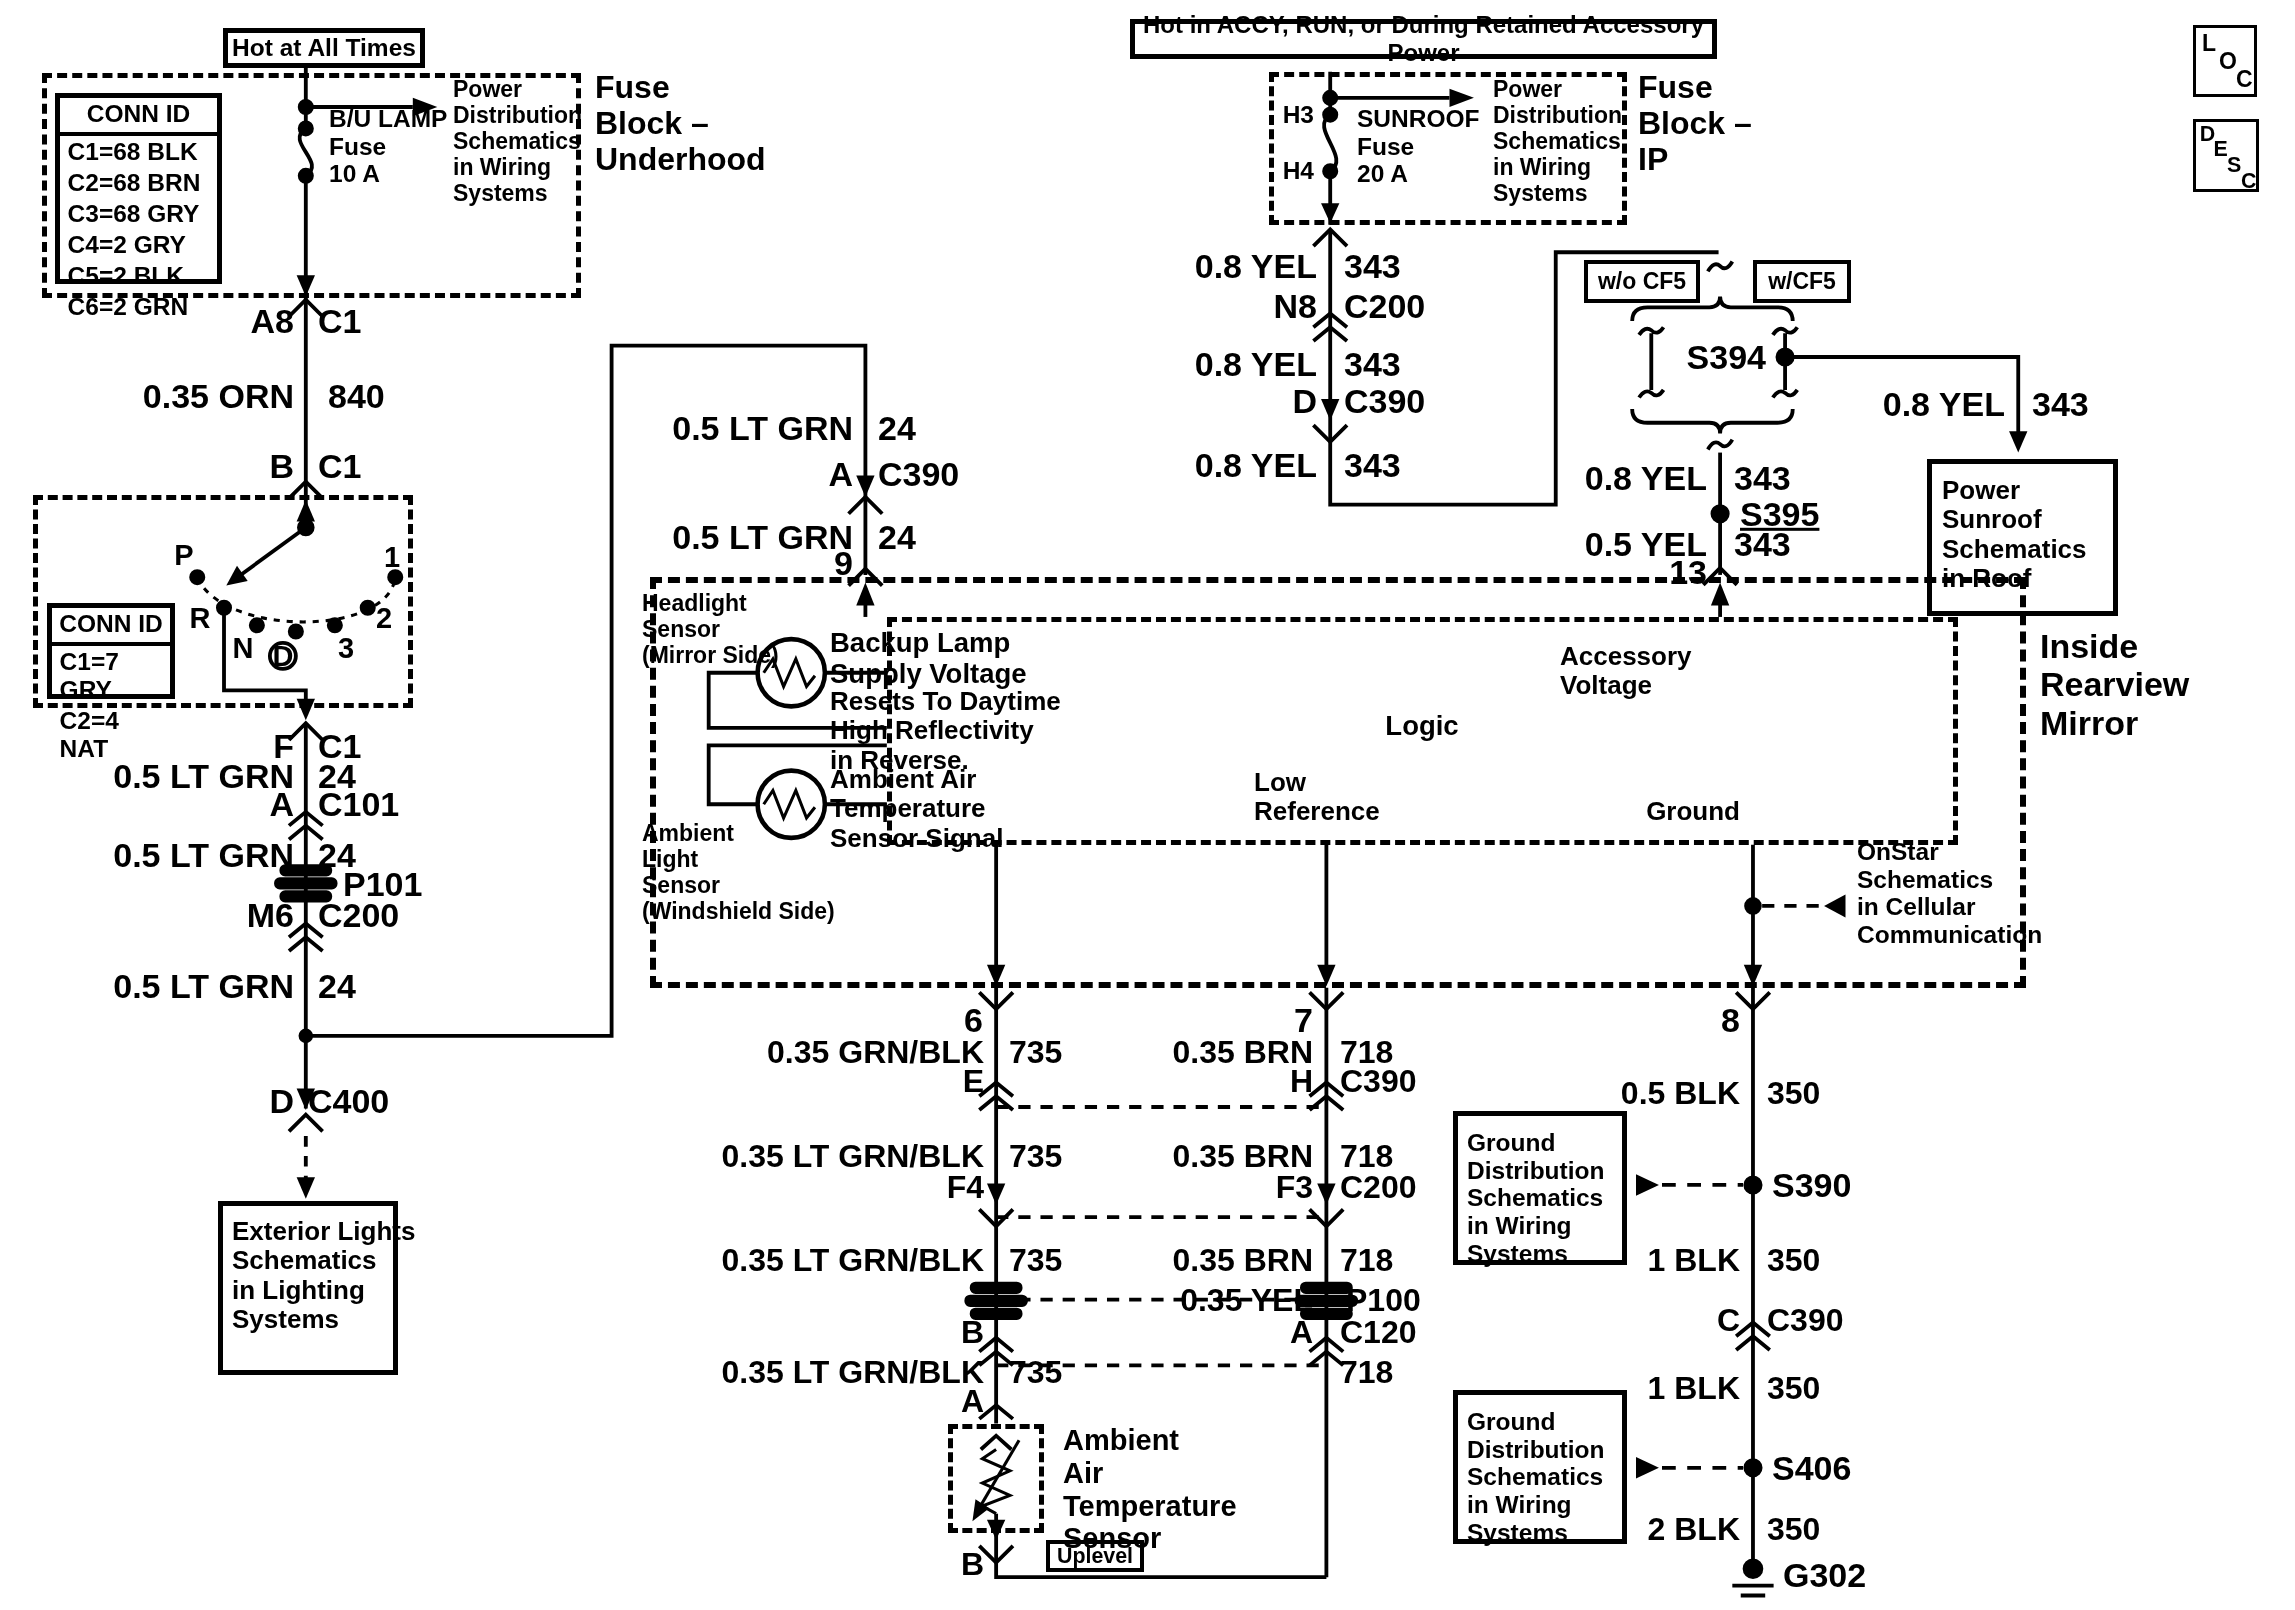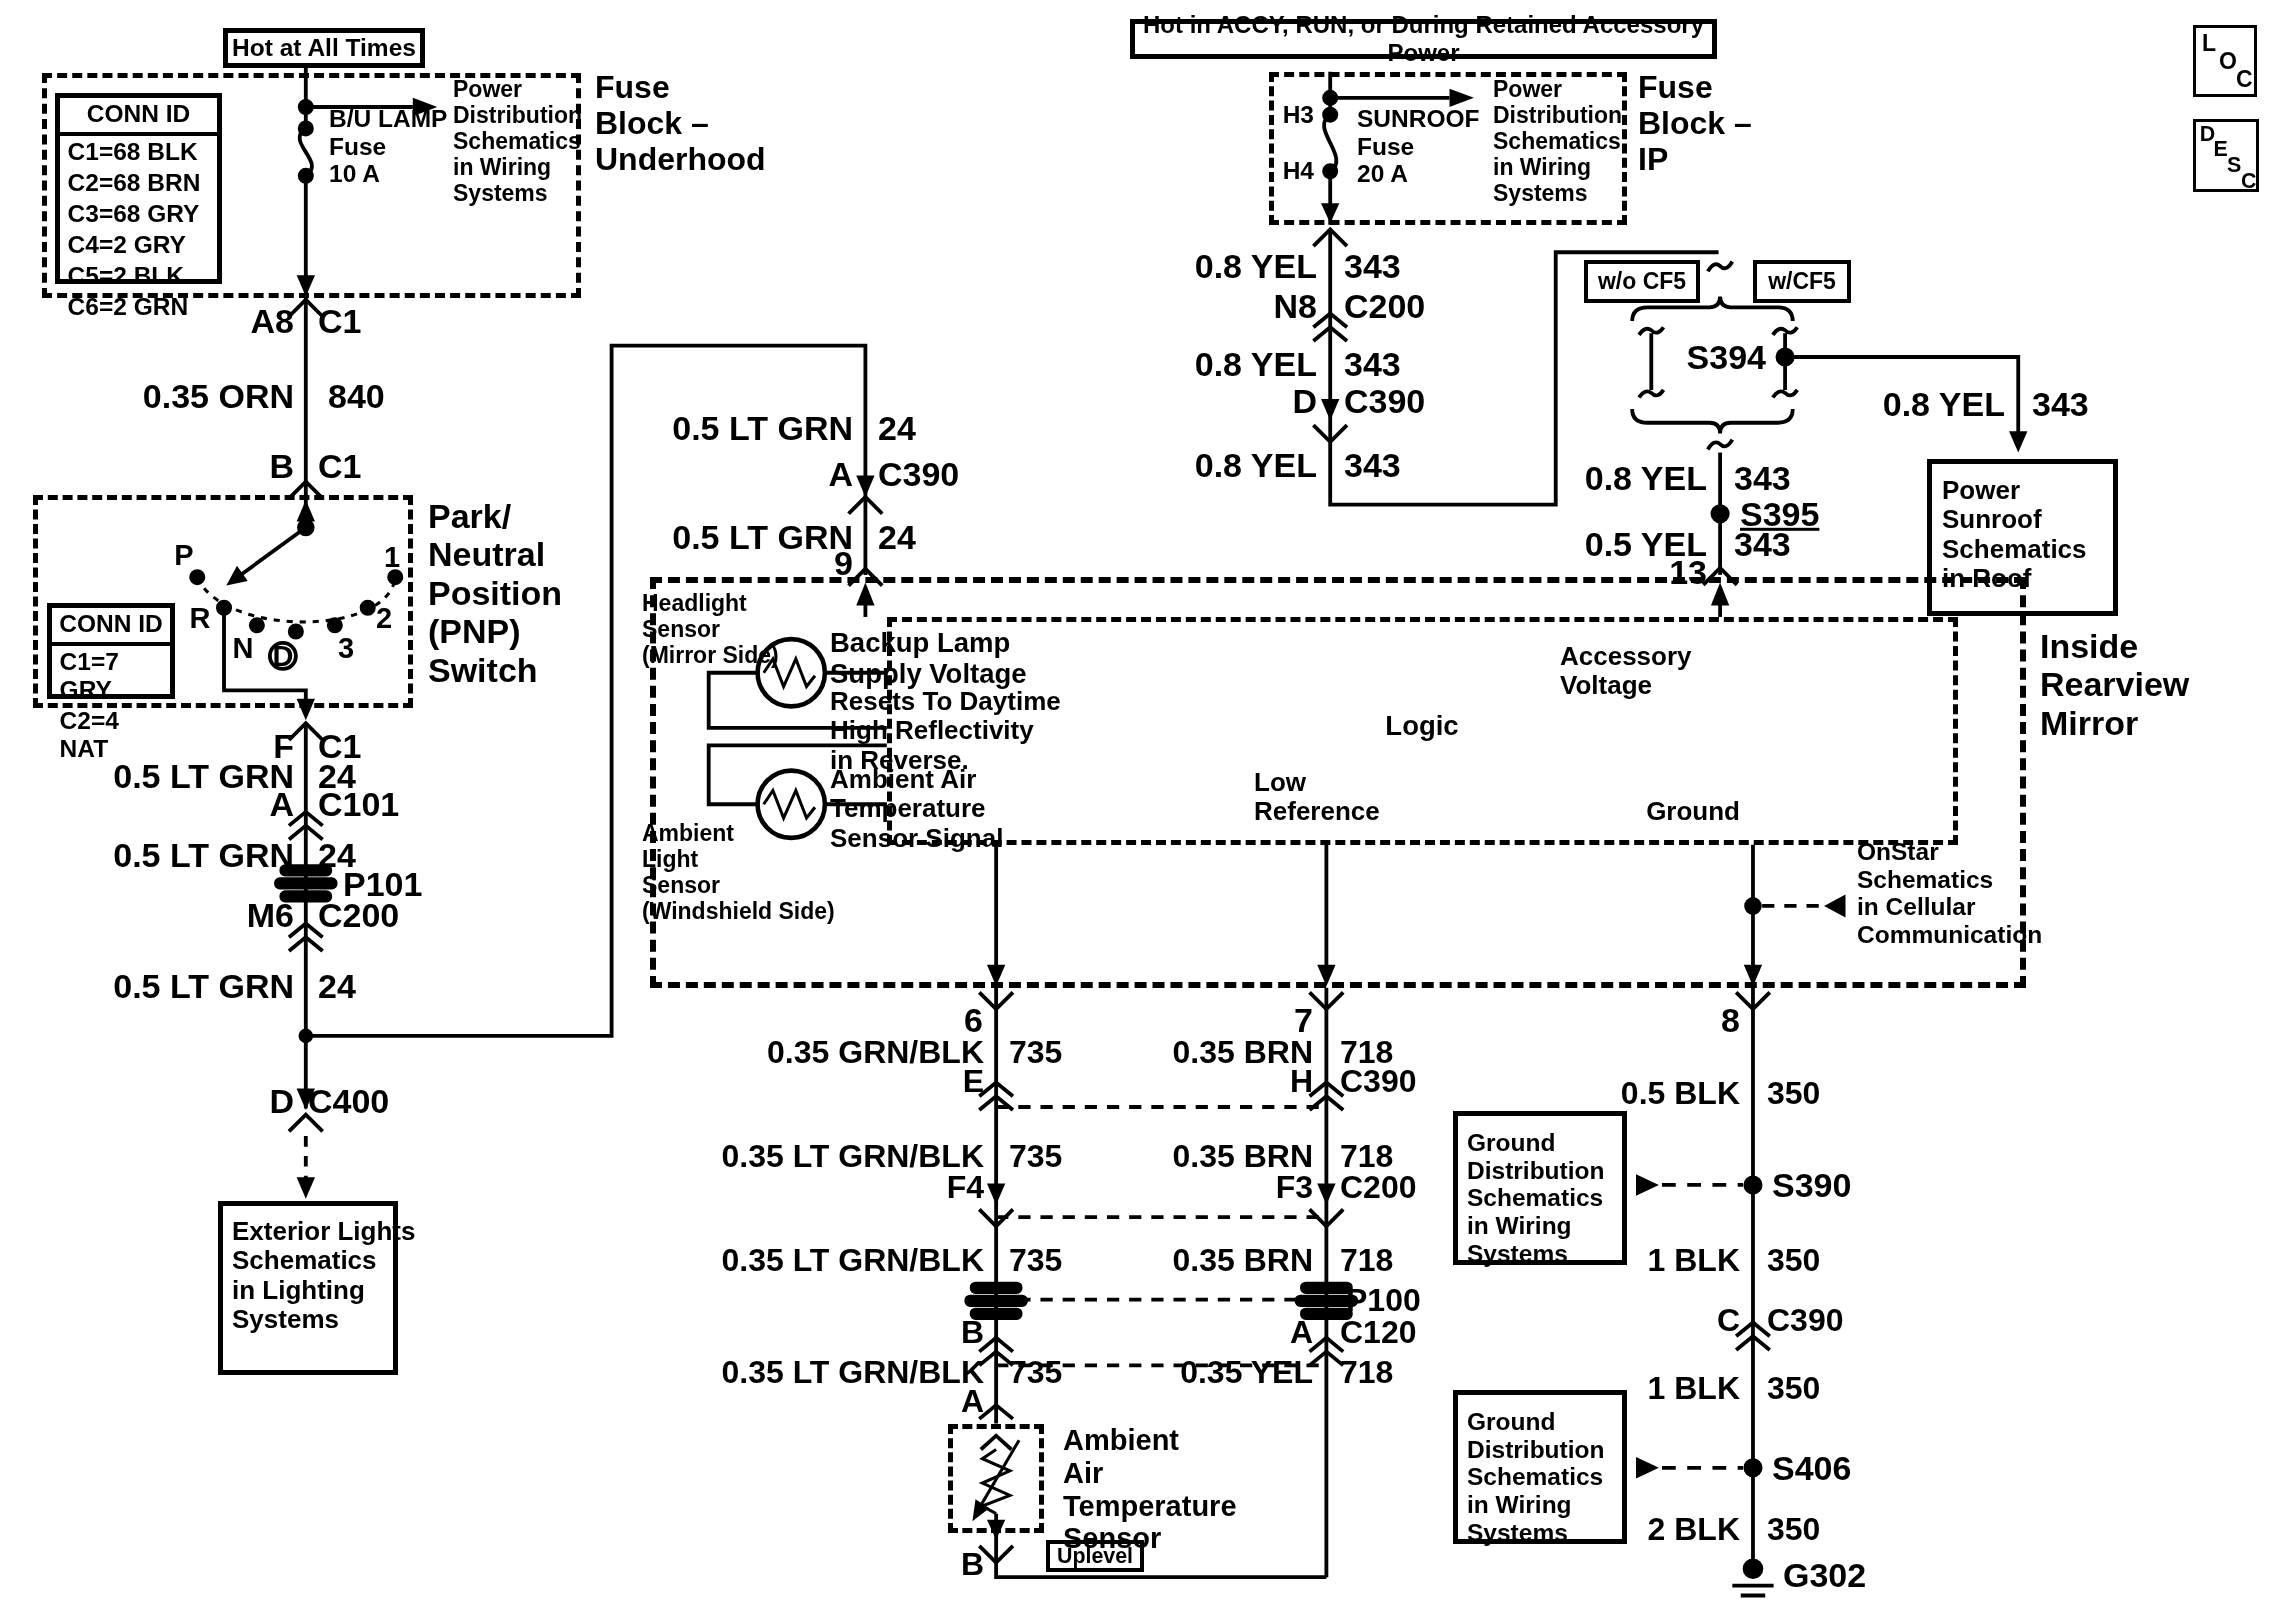--- a/index.html
+++ b/index.html
@@ -286,25 +286,20 @@
 <div class="t la f44" style="left:318px;top:915px;">C200</div>
 <div class="t ra f44" style="left:294px;top:986px;">0.5 LT GRN</div>
 <div class="t la f44" style="left:318px;top:986px;">24</div>
 <div class="t ra f44" style="left:294px;top:1101px;">D</div>
 <div class="t la f44" style="left:308px;top:1101px;">C400</div>
 <div class="t blk f34" style="left:232px;top:1217px;">Exterior Lights
 Schematics
 in Lighting
 Systems</div>
 
-<div class="t blk f44" style="left:428px;top:497px;">Park/
-Neutral
-Position
-(PNP)
-Switch</div>
 <div class="t ct f38" style="left:184px;top:555px;">P</div>
 <div class="t ct f38" style="left:392px;top:557px;">1</div>
 <div class="t ct f38" style="left:200px;top:618px;">R</div>
 <div class="t ct f38" style="left:243px;top:648px;">N</div>
 <div class="t ct f38" style="left:283px;top:656px;">D</div>
 <div class="t ct f38" style="left:346px;top:648px;">3</div>
 <div class="t ct f38" style="left:384px;top:618px;">2</div>
 
 <div class="t ra f32" style="left:1314px;top:115px;">H3</div>
 <div class="t ra f32" style="left:1314px;top:171px;">H4</div>
@@ -405,21 +400,21 @@
 <div class="t la f42" style="left:1340px;top:1081px;">C390</div>
 <div class="t ra f42" style="left:1313px;top:1156px;">0.35 BRN</div>
 <div class="t la f42" style="left:1340px;top:1156px;">718</div>
 <div class="t ra f42" style="left:1313px;top:1187px;">F3</div>
 <div class="t la f42" style="left:1340px;top:1187px;">C200</div>
 <div class="t ra f42" style="left:1313px;top:1260px;">0.35 BRN</div>
 <div class="t la f42" style="left:1340px;top:1260px;">718</div>
 <div class="t la f42" style="left:1346px;top:1300px;">P100</div>
 <div class="t ra f42" style="left:1313px;top:1332px;">A</div>
 <div class="t la f42" style="left:1340px;top:1332px;">C120</div>
-<div class="t ra f42" style="left:1313px;top:1372px;">0.35 YEL</div>
+<div class="t ra f42" style="left:1313px;top:1300px;">0.35 YEL</div>
 <div class="t la f42" style="left:1340px;top:1372px;">718</div>
 
 <div class="t blk f38" style="left:1063px;top:1424px;">Ambient
 Air
 Temperature
 Sensor</div>
 
 <div class="t ra f42" style="left:1740px;top:1093px;">0.5 BLK</div>
 <div class="t la f42" style="left:1767px;top:1093px;">350</div>
 <div class="t la f44" style="left:1772px;top:1185px;">S390</div>

